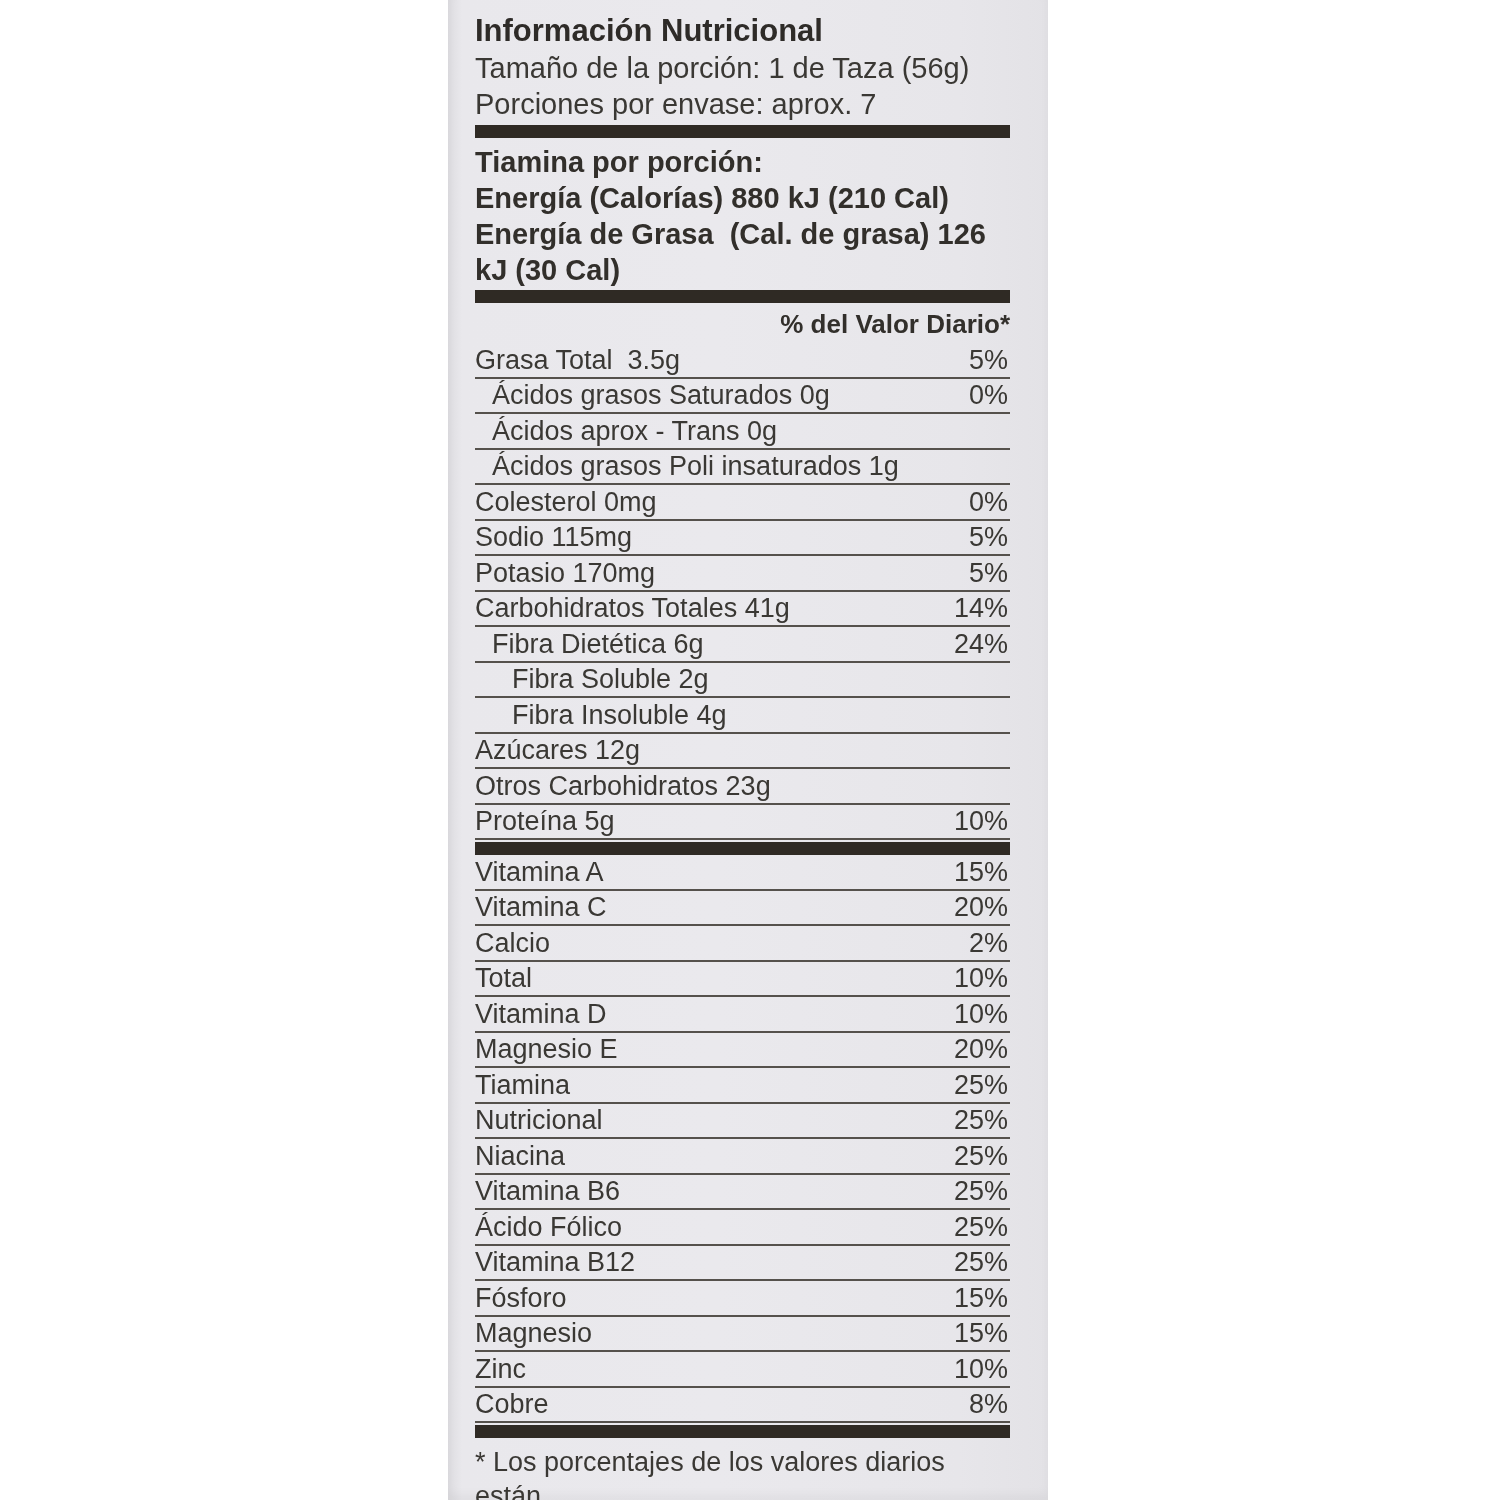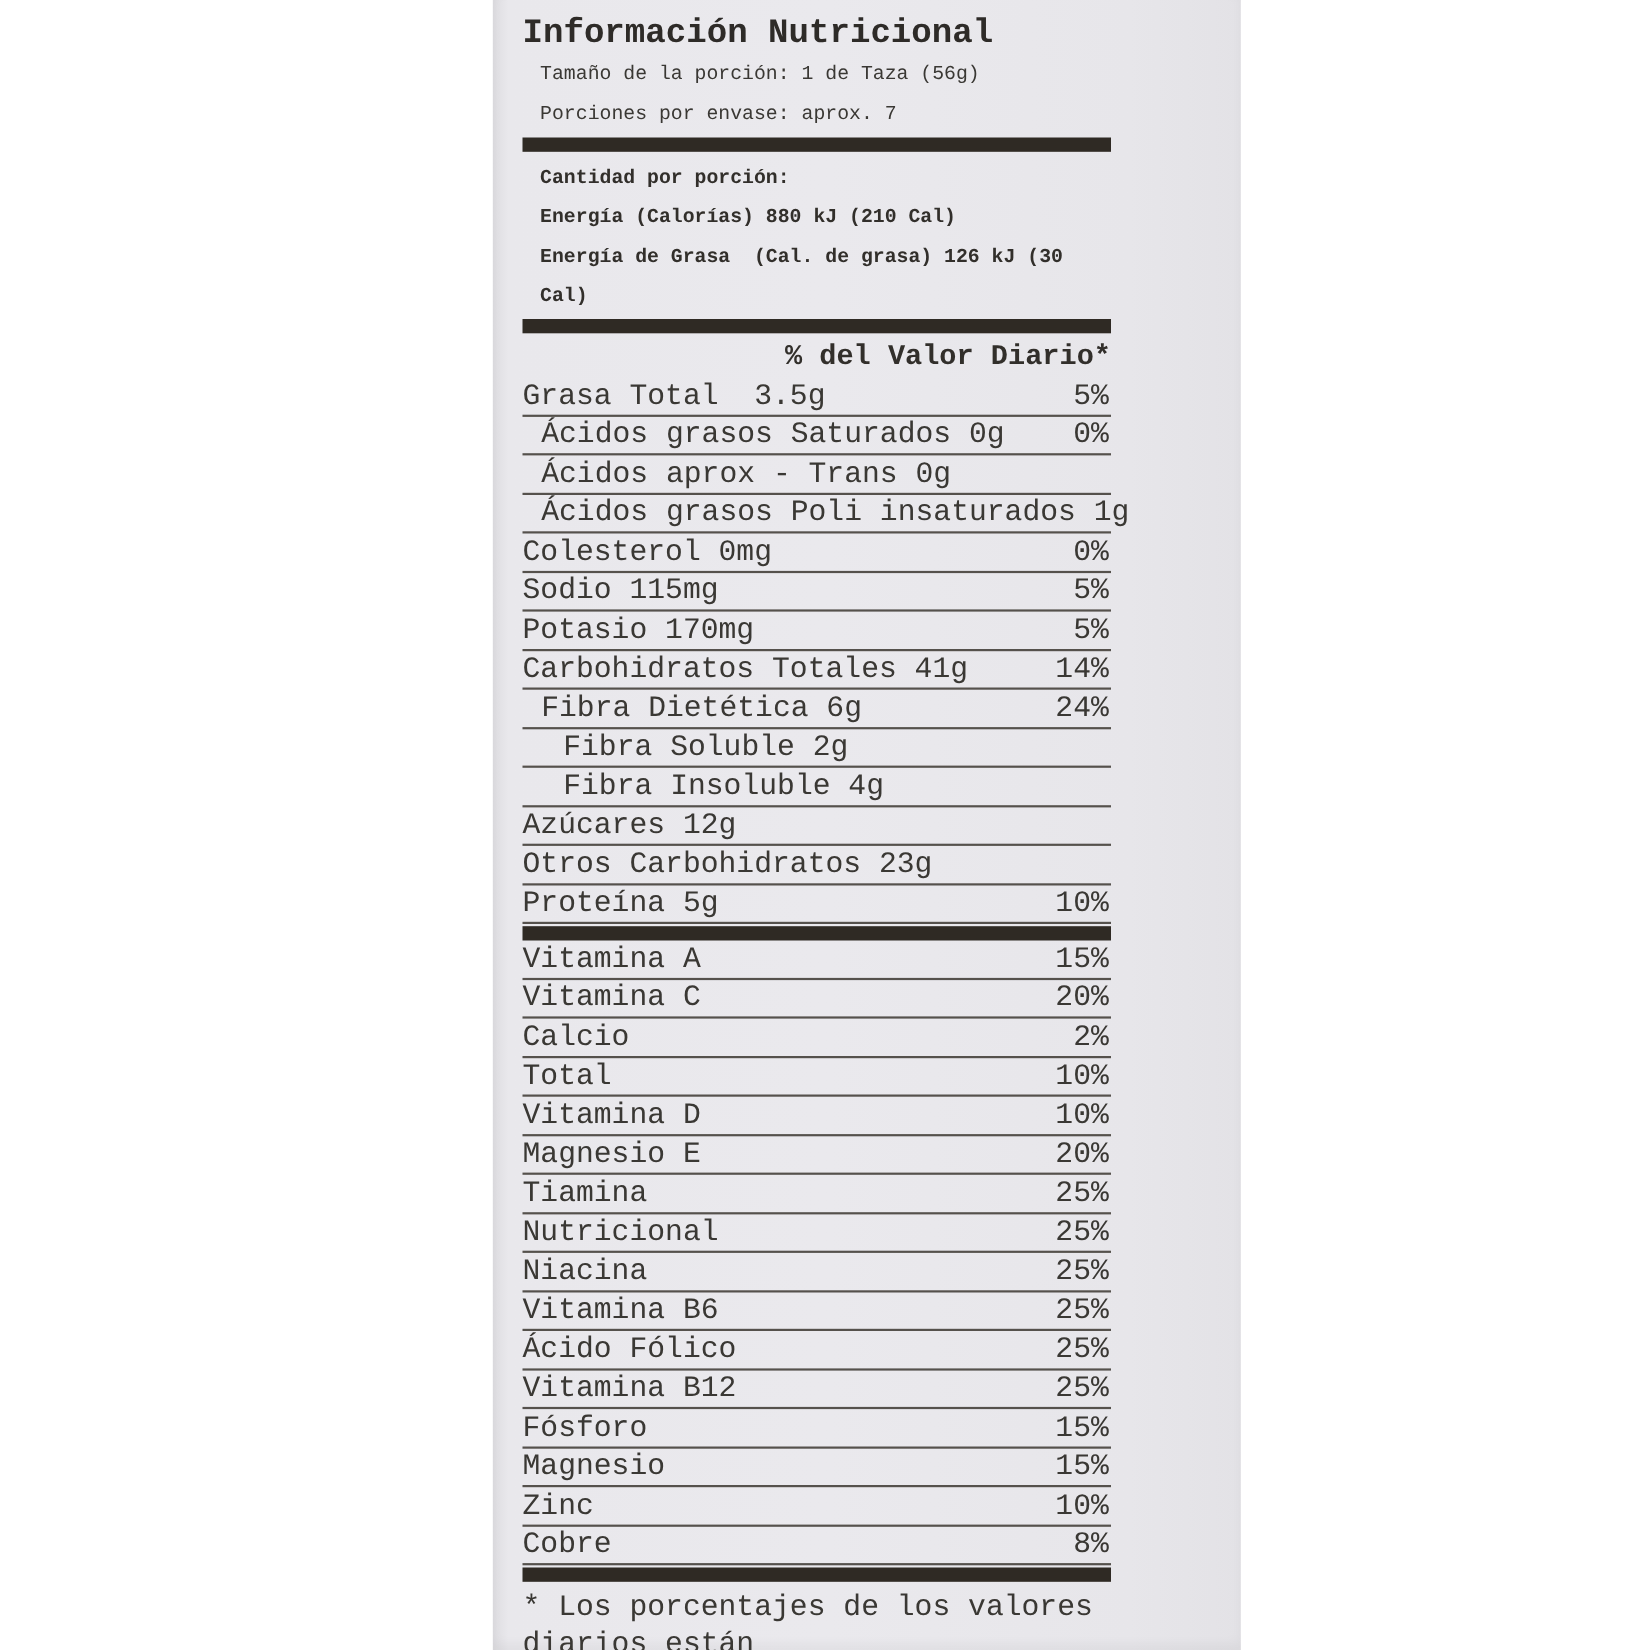--- a/index.html
+++ b/index.html
@@ -8,45 +8,43 @@
     width: 1500px;
     height: 1500px;
     background: #ffffff;
     overflow: hidden;
     font-family: "Liberation Sans", sans-serif;
   }
   .panel {
     position: absolute;
     left: 448px;
     top: 0;
-    width: 680px;
+    width: 600px;
     height: 1500px;
     background: linear-gradient(90deg, #dddce0 0px, #e9e8ec 14px, #eae9ed 45%, #e7e6ea 85%, #e3e2e6 100%);
     box-shadow: inset 0 -6px 10px rgba(0,0,0,0.04);
-    font-family: Liberation Mono, monospace;
   }
   .content {
     position: absolute;
     left: 27px;
     top: 0;
     width: 535px;
     color: #38342f;
   }
   .title {
     padding-top: 12px;
     font-size: 31px;
     font-weight: bold;
     line-height: 38px;
     color: #2e2b28;
   }
   .line {
-    font-size: 18px;
+    font-size: 29px;
     line-height: 36px;
     color: #3a3834;
-    margin-left: 16px;
   }
   .line.bold { font-weight: bold; color: #322f2b; }
   .thick-bar {
     height: 13px;
     background: #2f2a24;
     margin-top: 3px;
     margin-bottom: 6px;
   }
   .thick-bar.mid { margin-top: 2px; margin-bottom: 0; }
   .dv-header {
@@ -84,21 +82,21 @@
 
 <div class="panel">
   <div class="content">
 
     <div class="title">Información Nutricional</div>
     <div class="line">Tamaño de la porción: 1 de Taza (56g)</div>
     <div class="line">Porciones por envase: aprox. 7</div>
 
     <div class="thick-bar"></div>
 
-    <div class="line bold">Cantidad por porción:</div>
+    <div class="line bold">Tiamina por porción:</div>
     <div class="line bold">Energía (Calorías) 880 kJ (210 Cal)</div>
     <div class="line bold">Energía de Grasa&nbsp; (Cal. de grasa) 126 kJ (30 Cal)</div>
 
     <div class="thick-bar mid"></div>
 
     <div class="dv-header">% del Valor Diario*</div>
 
     <div id="nutrient-rows">
         <div class="row indent0">
           <span class="row-label">Grasa Total&nbsp; 3.5g</span>

